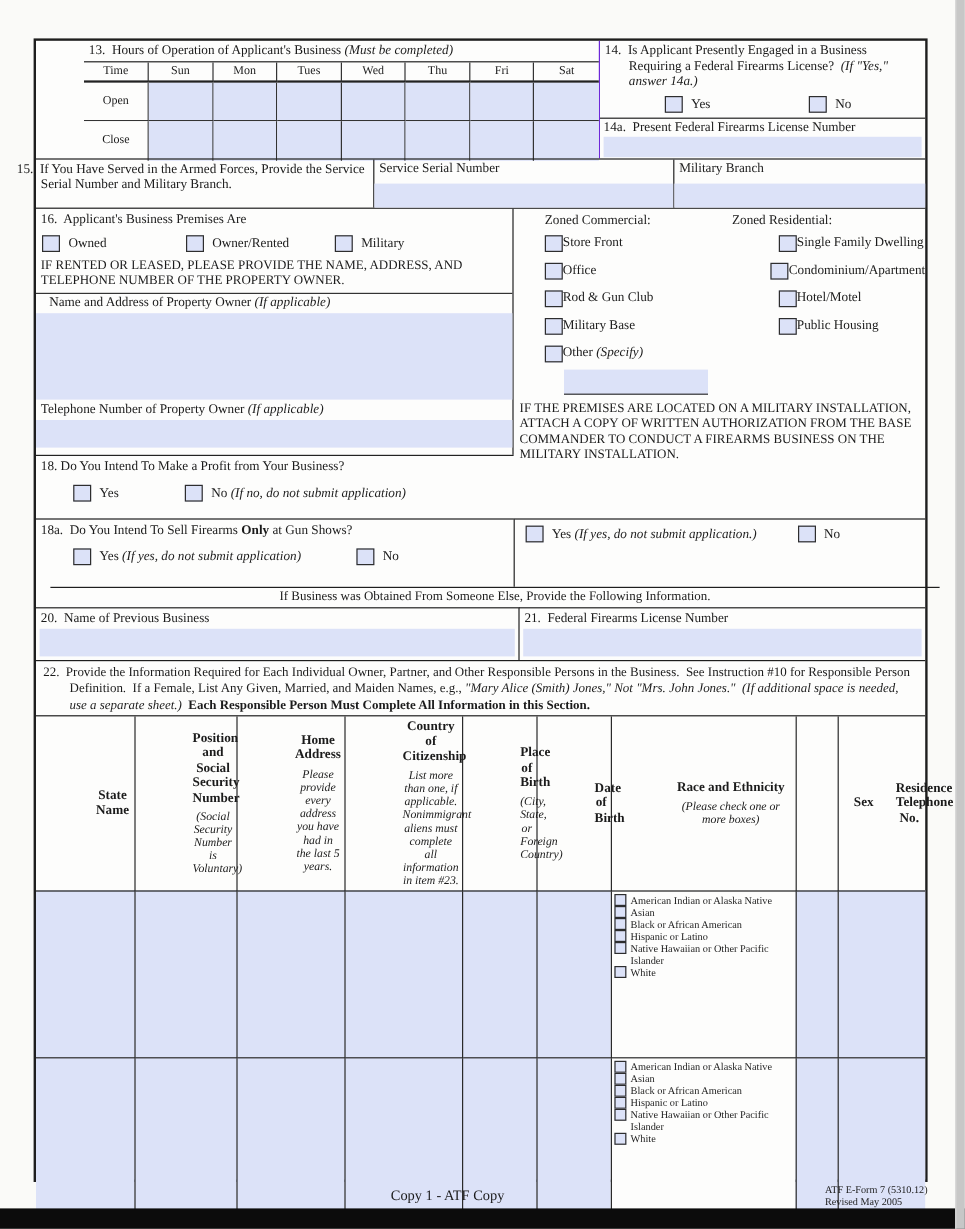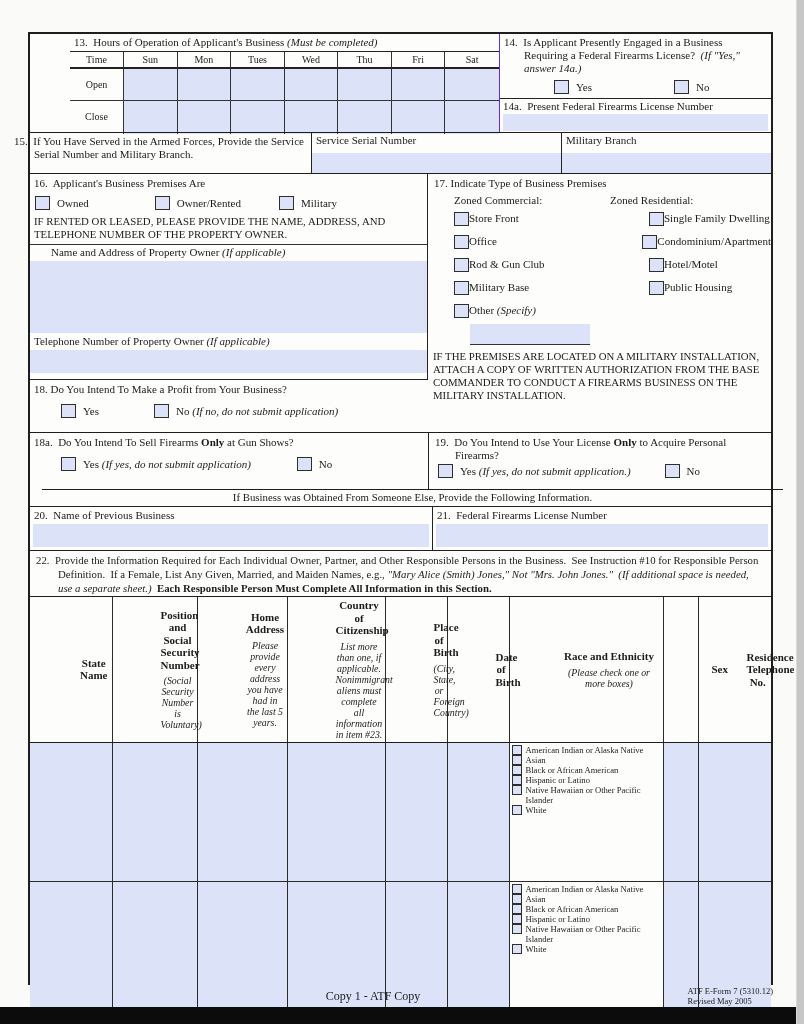--- a/index.html
+++ b/index.html
@@ -56,21 +56,21 @@
   .sec15 .c2{width:250px;border-right:1px solid #222;position:relative;box-sizing:border-box;}
   .sec15 .c3{flex:1;position:relative;}
   .sec15 .flabel{padding:1px 4px;}
   .sec15 .inp{position:absolute;left:0;right:0;bottom:0;height:20px;}
 
   
   .sec16{left:0;top:140px;width:398px;height:205px;border-right:1px solid #222;}
   .sec16 .title{padding:3px 4px 0 4px;}
   .premrow{display:flex;align-items:center;margin:6px 0 5px 0;font-size:11px;}
   .sec16 .note{padding:0 4px;}
-  .ownerlbl{border-top:1px solid #333;padding:1px 21px;}
+  .ownerlbl{border-top:1px solid #333;padding:1px 11px;}
   .owner-inp{height:72px;margin:1px 0 0 0;}
   .phonelbl{padding:2px 4px 0 4px;}
   .phone-inp{height:23px;margin-top:2px;}
 
   .sec18{left:0;top:345px;width:398px;height:53px;border-top:1px solid #222;padding:3px 4px;}
 
   .sec17{left:398px;top:140px;width:343px;height:258px;}
   .sec17 .title{padding:3px 4px 0 6px;}
   .zonehead{display:flex;padding-left:26px;margin-top:4px;}
   .zonehead .zc{width:156px;}
@@ -204,21 +204,20 @@
       <span class="lbl" style="margin-left:7px">Military</span>
     </div>
     <div class="note caps">IF RENTED OR LEASED, PLEASE PROVIDE THE NAME, ADDRESS, AND TELEPHONE NUMBER OF THE PROPERTY OWNER.</div>
     <div class="ownerlbl lbl" style="margin-top:3px"><span>Name and Address of Property Owner </span><span class="it">(If applicable)</span></div>
     <div class="owner-inp fillbox" role="textbox"></div>
     <div class="phonelbl lbl"><span>Telephone Number of Property Owner </span><span class="it">(If applicable)</span></div>
     <div class="phone-inp fillbox" role="textbox"></div>
   </div>
 
   <div class="sec sec17">
-    <div class="title lbl">17. Indicate Type of Business Premises</div>
     <div class="zonehead">
       <div class="zc">
           <span class="lbl">Zoned Commercial:</span>
         </div>
       <div class="zc">
           <span class="lbl">Zoned Residential:</span>
         </div>
     </div>
     <div class="optgrid">
       <div class="row">
@@ -286,21 +285,20 @@
     <div class="lbl"><span>18a.  Do You Intend To Sell Firearms </span><span class="bd">Only</span><span> at Gun Shows?</span></div>
     <div class="ynrow" style="margin-top:8px">
       <span class="cb" style="margin-left:27px" role="checkbox"></span>
       <span class="lbl" style="margin-left:7px"><span>Yes </span><span class="it">(If yes, do not submit application)</span></span>
       <span class="cb" style="margin-left:46px" role="checkbox"></span>
       <span class="lbl" style="margin-left:7px">No</span>
     </div>
   </div>
 
   <div class="sec sec19">
-    <div class="lbl hang"><span>19.  Do You Intend to Use Your License </span><span class="bd">Only</span><span> to Acquire Personal Firearms?</span></div>
     <div class="ynrow" style="margin-top:2px">
       <span class="cb" style="margin-left:3px" role="checkbox"></span>
       <span class="lbl" style="margin-left:7px"><span>Yes </span><span class="it">(If yes, do not submit application.)</span></span>
       <span class="cb" style="margin-left:34px" role="checkbox"></span>
       <span class="lbl" style="margin-left:7px">No</span>
     </div>
   </div>
 
   <div class="sec banner">If Business was Obtained From Someone Else, Provide the Following Information.</div>
 

